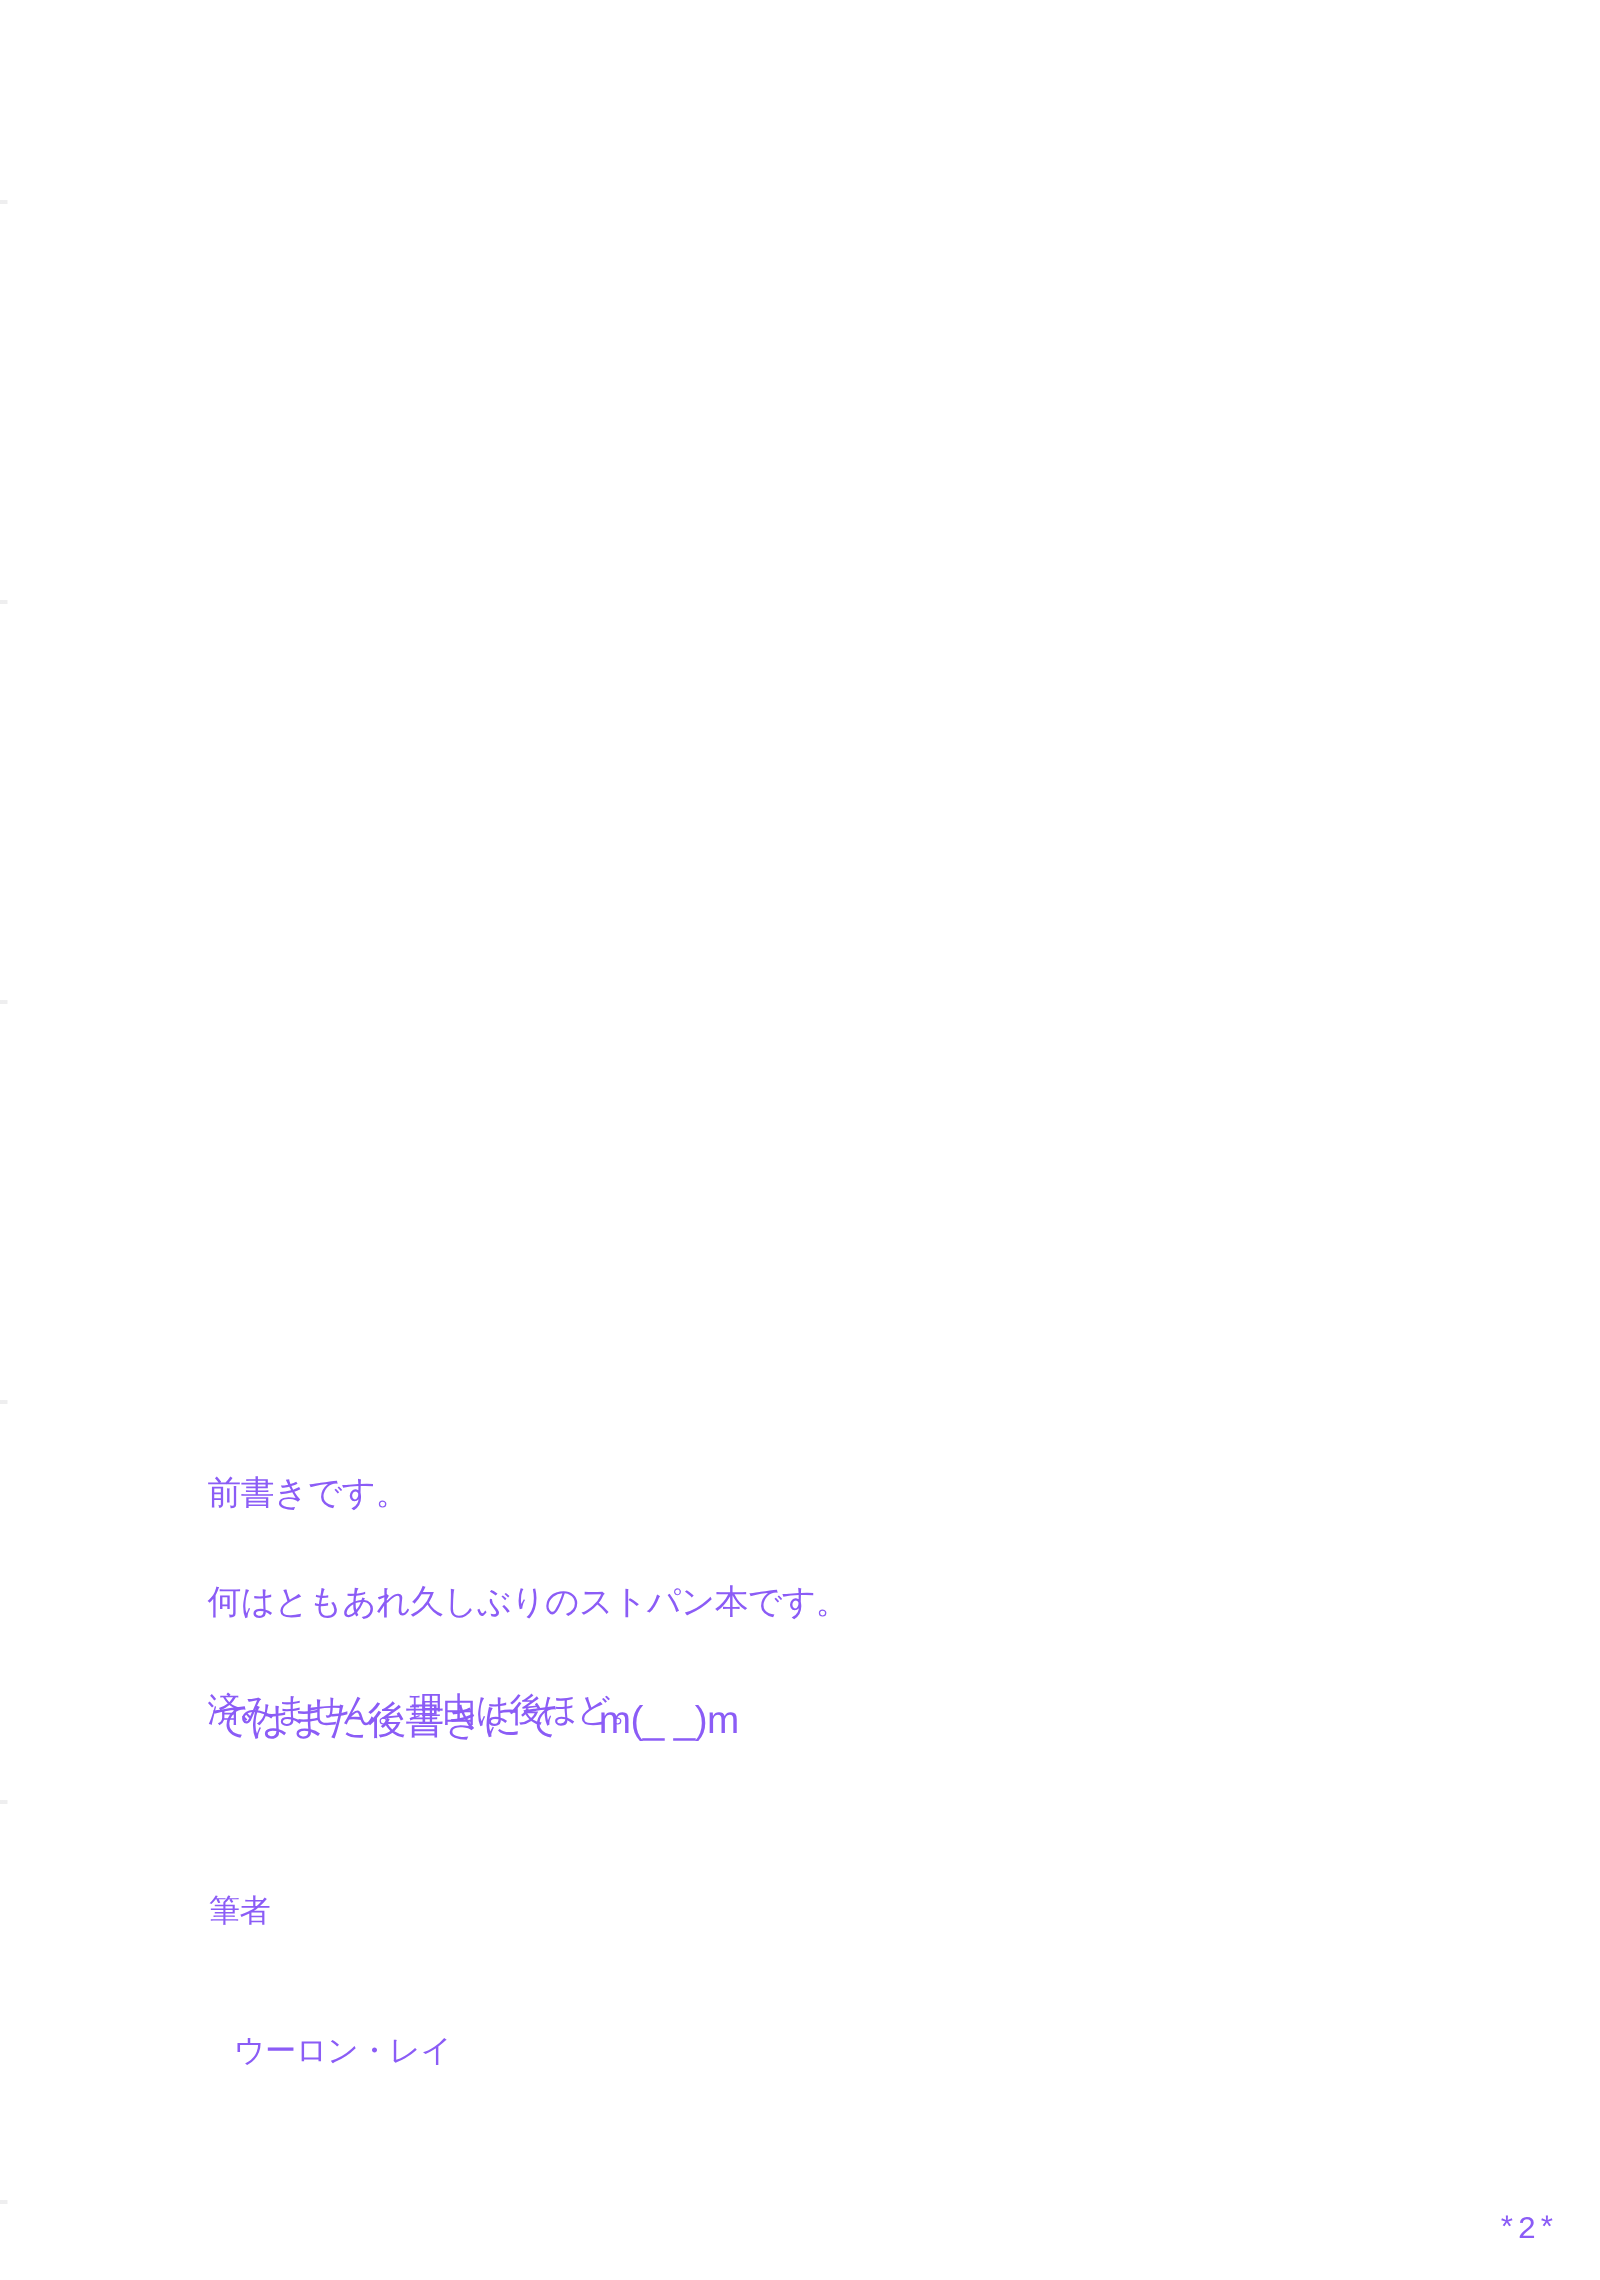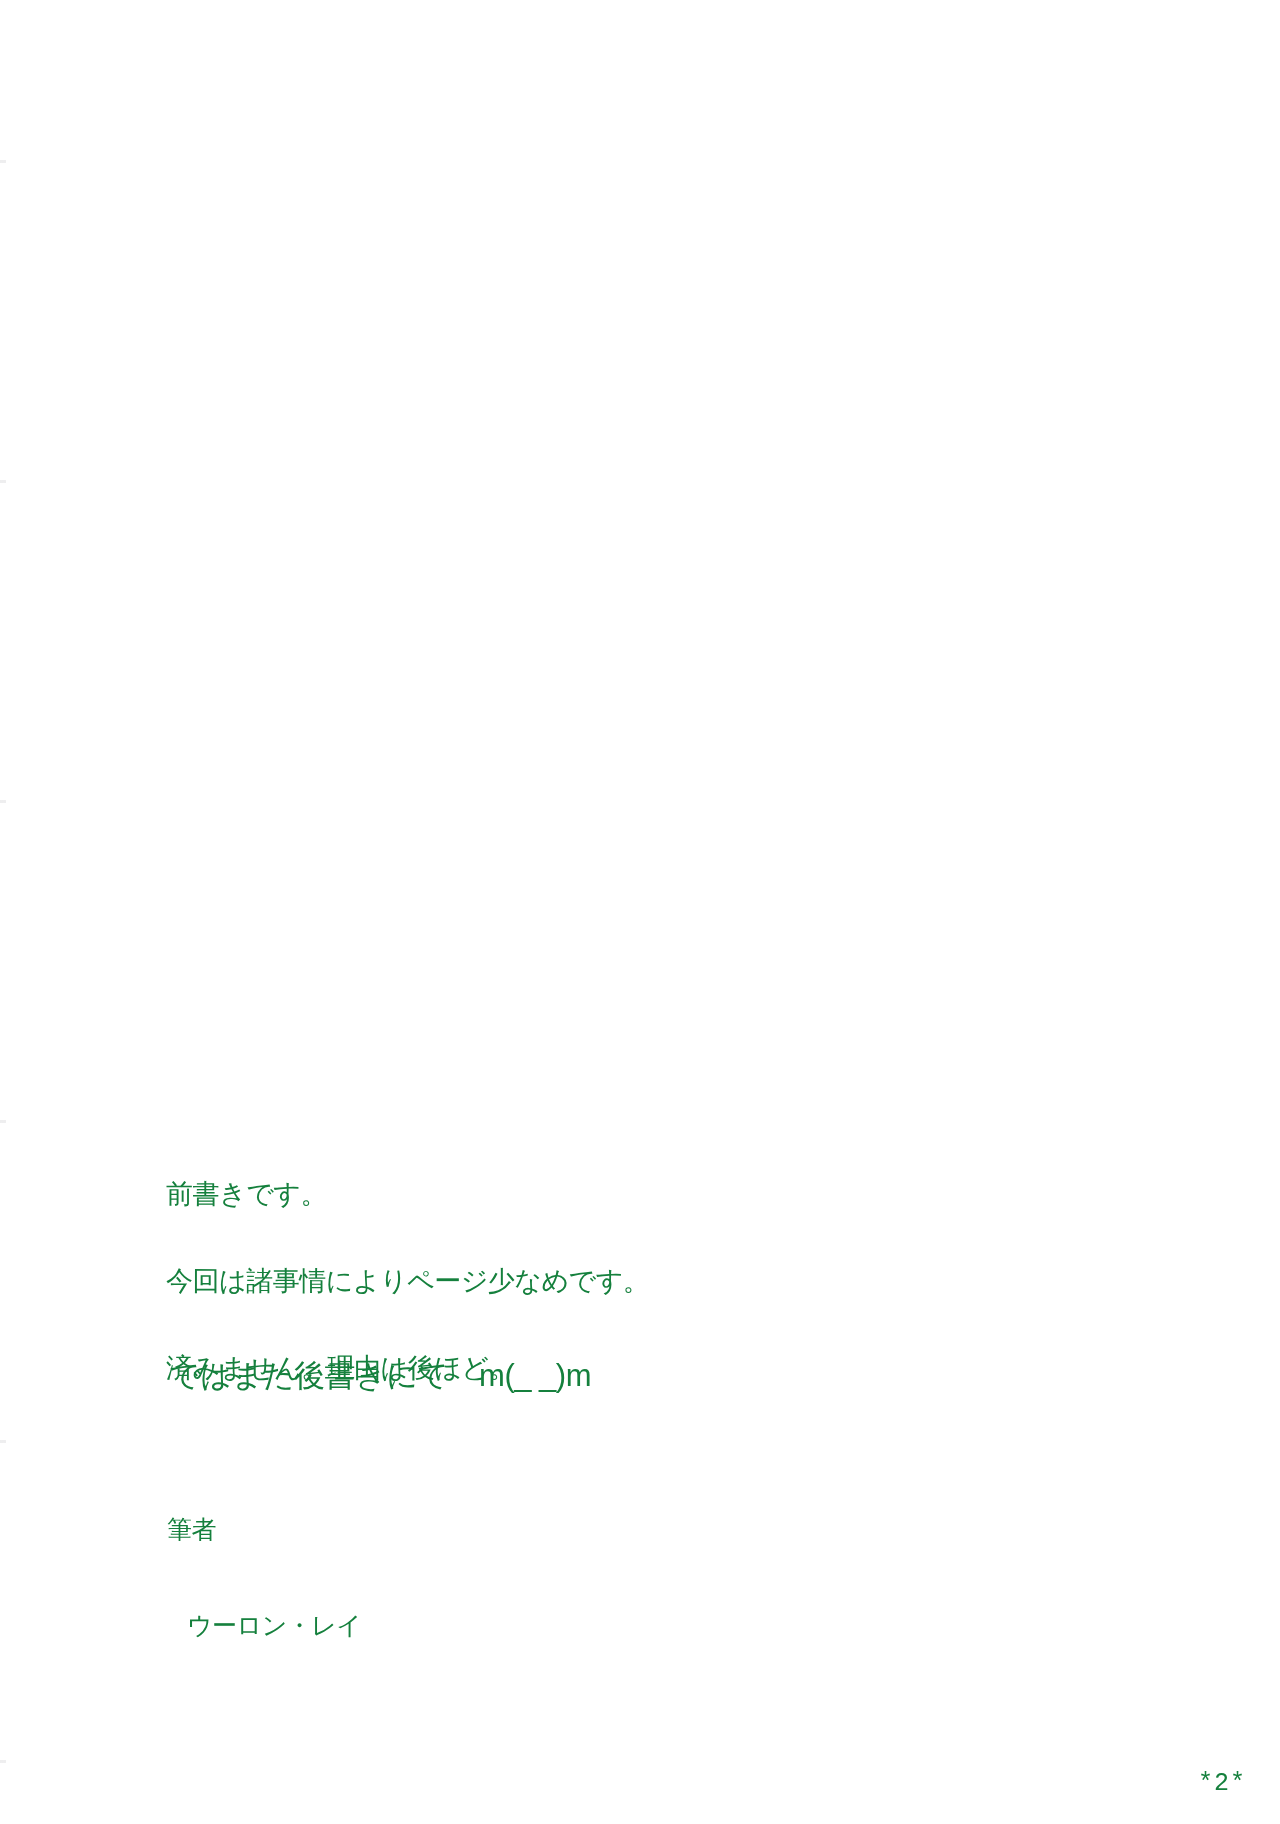--- a/index.html
+++ b/index.html
@@ -7,21 +7,21 @@
     padding: 0;
     background: #e8e8e8;
   }
   .page {
     position: relative;
     width: 1280px;
     height: 1824px;
     background: #ffffff;
     overflow: hidden;
     font-family: "Liberation Sans", "DejaVu Sans", sans-serif;
-    color: #15803d;
+    color: #8b5cf6;
   }
   
   .page::before {
     content: "";
     position: absolute;
     left: 0;
     top: 0;
     width: 6px;
     height: 100%;
     background:
@@ -61,39 +61,40 @@
     position: absolute;
     left: 167px;
     top: 1449px;
     font-size: 25px;
     line-height: 32px;
     letter-spacing: -0.5px;
     white-space: pre;
   }
   .author .author-name {
     padding-left: 20px;
+    margin-top: 16px;
   }
   .page-number {
     position: absolute;
     right: 34px;
     top: 1771px;
     font-size: 25px;
     line-height: 26px;
     letter-spacing: 1px;
     font-family: "Liberation Mono", "DejaVu Sans Mono", monospace;
   }
 </style>
 </head>
 <body>
 
 <div class="page">
 
   <div class="preface">
     <div class="line">前書きです。</div>
-    <div class="line">今回は諸事情によりページ少なめです。</div>
+    <div class="line">何はともあれ久しぶりのストパン本です。</div>
     <div class="line">済みません。理由は後ほど。</div>
   </div>
 
   <div class="closing">ではまた後書きにて　m(_ _)m</div>
 
   <div class="author">
     <div>筆者</div>
     <div class="author-name">ウーロン・レイ</div>
   </div>
 

